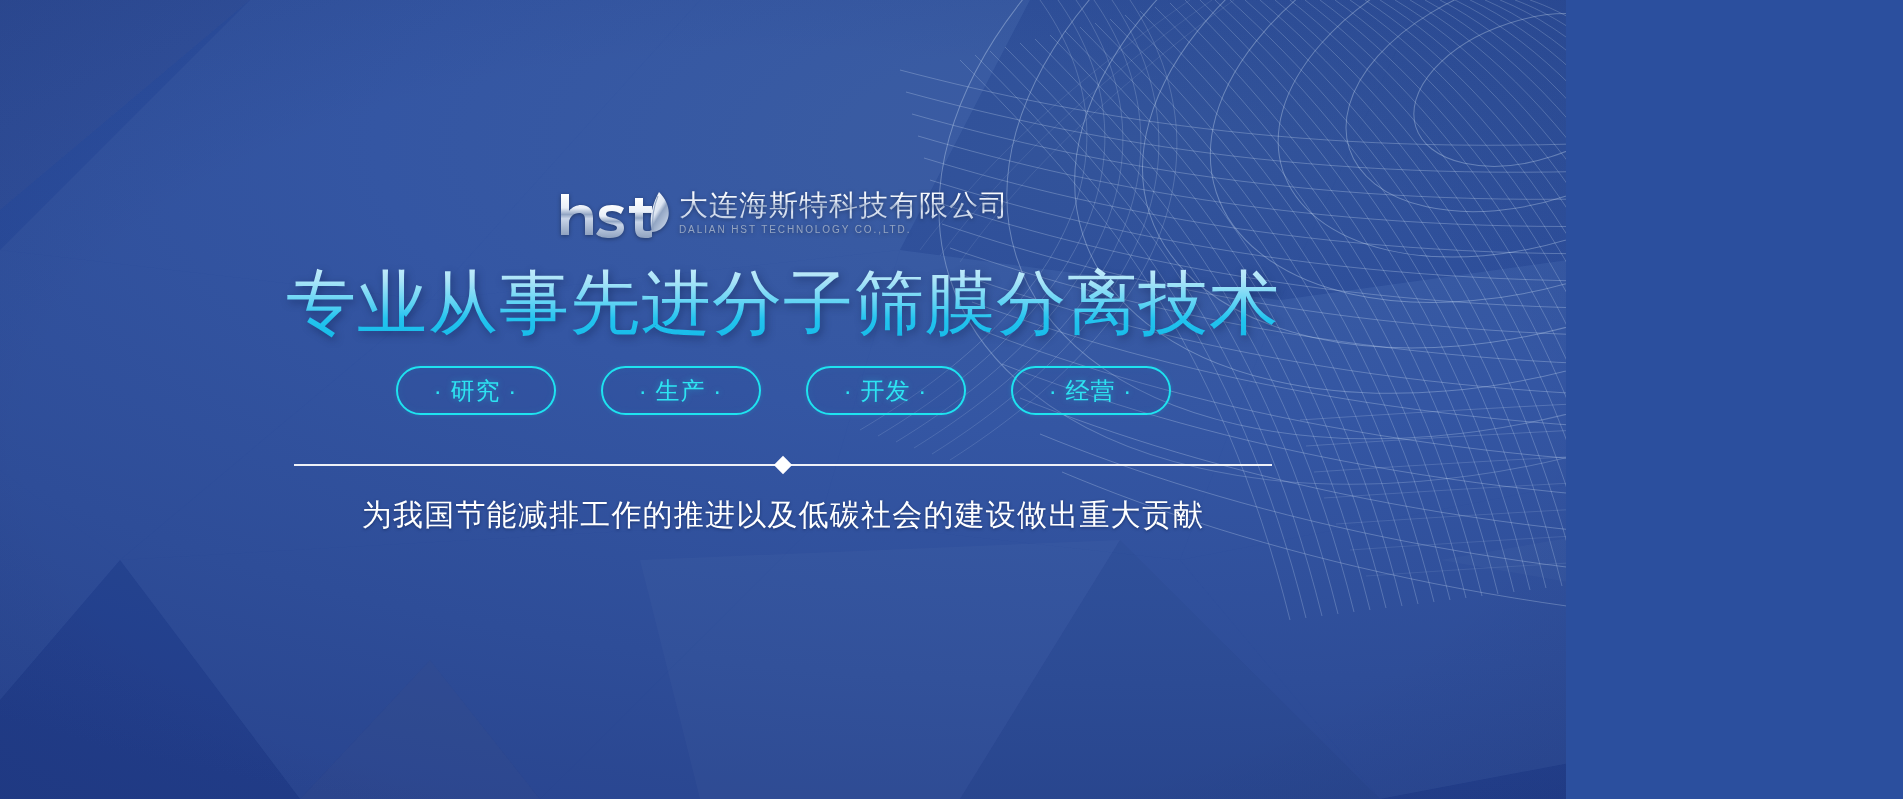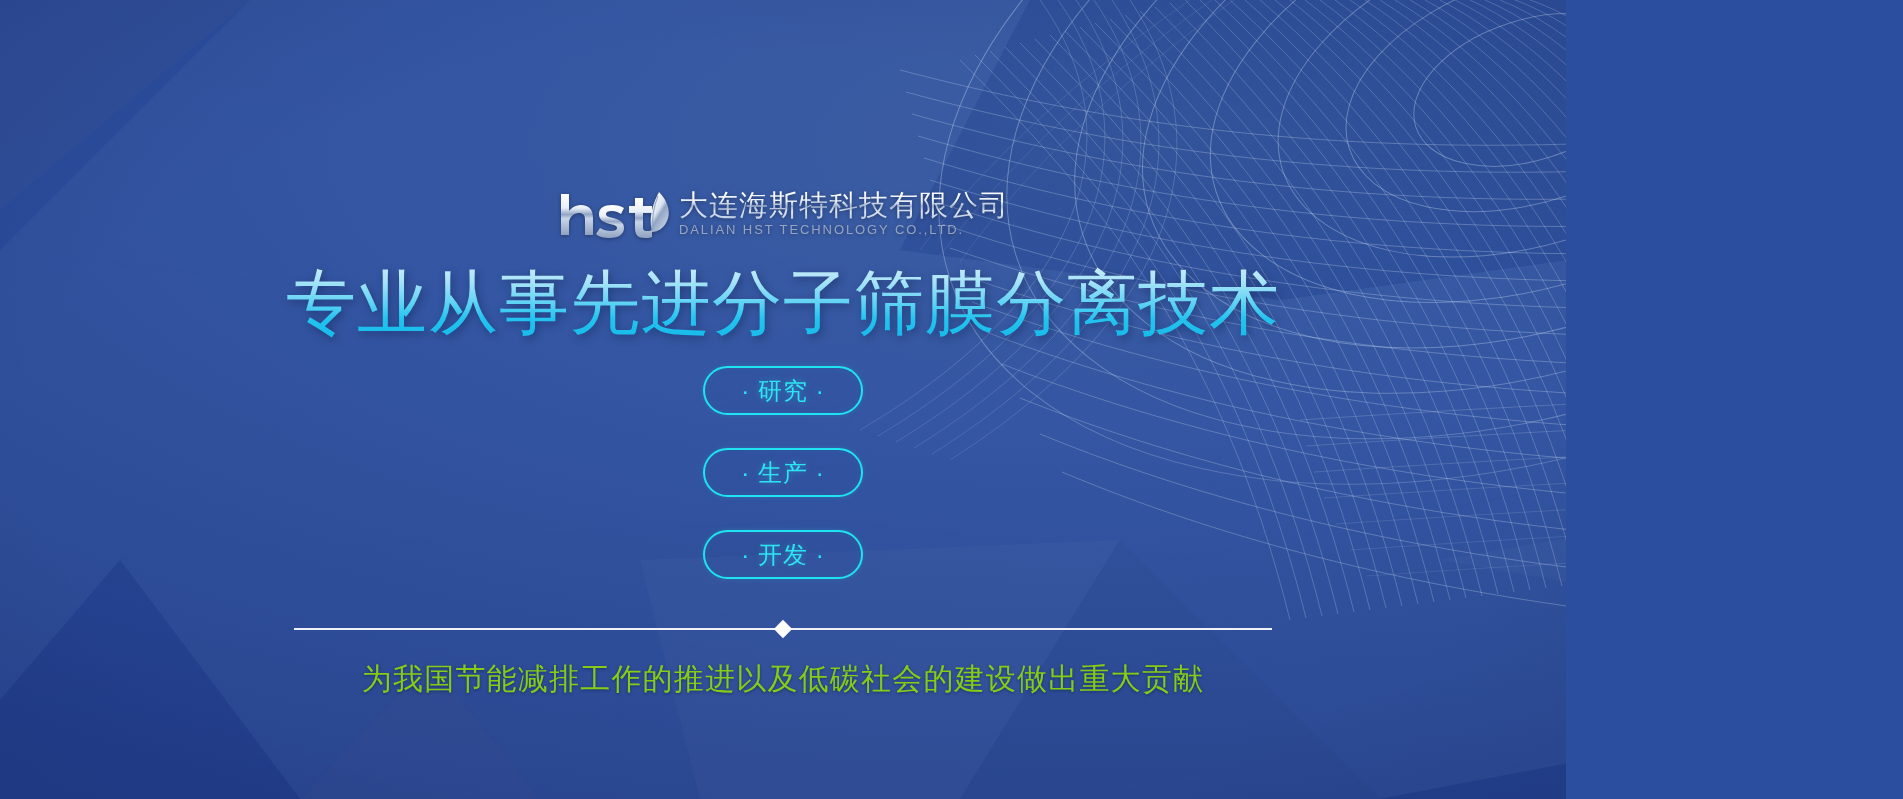--- a/index.html
+++ b/index.html
@@ -45,21 +45,21 @@
   .logo-wordmark { display:block; }
   .logo-text { display:flex; flex-direction:column; justify-content:center; padding-bottom:2px; }
   .logo-cn {
     font-size:29px; line-height:30px; letter-spacing:1px;
     font-weight:400;
     background:linear-gradient(180deg,#ffffff 0%,#e8eef8 38%,#9fb0cc 54%,#dfe7f4 72%,#b9c6de 100%);
     -webkit-background-clip:text; background-clip:text;
     -webkit-text-fill-color:transparent; color:transparent;
   }
   .logo-en {
-    font-size:13px; line-height:15px; letter-spacing:1.9px;
+    font-size:10px; line-height:15px; letter-spacing:1.9px;
     font-weight:400;
     color:#9aa9c4;
     opacity:.95;
     margin-top:2px;
   }
 
   
   .headline {
     margin-top:24px;
     font-size:70px; line-height:78px;
@@ -71,21 +71,21 @@
         #5fd3f4 50%,
         #23c4ef 70%,
         #14b9e8 100%);
     -webkit-background-clip:text; background-clip:text;
     -webkit-text-fill-color:transparent; color:transparent;
     filter:drop-shadow(2px 3px 4px rgba(8,24,66,.45));
     white-space:nowrap;
   }
 
   
-  .pill-row { display:flex; gap:33px; margin-top:24px;flex-direction:column; }
+  .pill-row { display:flex; gap:45px; margin-top:24px; }
   .pill {
     width:160px; height:49px;
     border:2px solid #1ee3f0;
     border-radius:26px;
     display:flex; align-items:center; justify-content:center;
     color:#2de4f2;
     font-size:24px; line-height:24px;
     letter-spacing:1px;
     background:rgba(42,78,156,0.18);
     text-shadow:0 0 6px rgba(30,227,240,.35);
@@ -106,21 +106,21 @@
     position:absolute; left:50%; top:50%;
     width:13px; height:13px;
     transform:translate(-50%,-50%) rotate(45deg);
     background:#ffffff;
   }
 
   
   .subtitle {
     margin-top:22px;
     font-size:30px; line-height:38px;
-    color:#84cc16;
+    color:#ffffff;
     letter-spacing:1.2px;
     font-weight:400;
     text-shadow:0 1px 3px rgba(8,24,66,.5);
     white-space:nowrap;
   }
 </style>
 </head>
 <body>
 
 <div id="banner">
@@ -339,20 +339,21 @@
         <div class="logo-en">DALIAN HST TECHNOLOGY CO.,LTD.</div>
       </div>
     </div>
 
     <h1 class="headline">专业从事先进分子筛膜分离技术</h1>
 
     <div class="pill-row">
       <div class="pill">· 研究 ·</div>
       <div class="pill">· 生产 ·</div>
       <div class="pill">· 开发 ·</div>
+      <div class="pill">· 经营 ·</div>
     </div>
 
     <div class="divider">
       <div class="line"></div>
       <div class="diamond"></div>
     </div>
 
     <p class="subtitle">为我国节能减排工作的推进以及低碳社会的建设做出重大贡献</p>
 
   </div>

